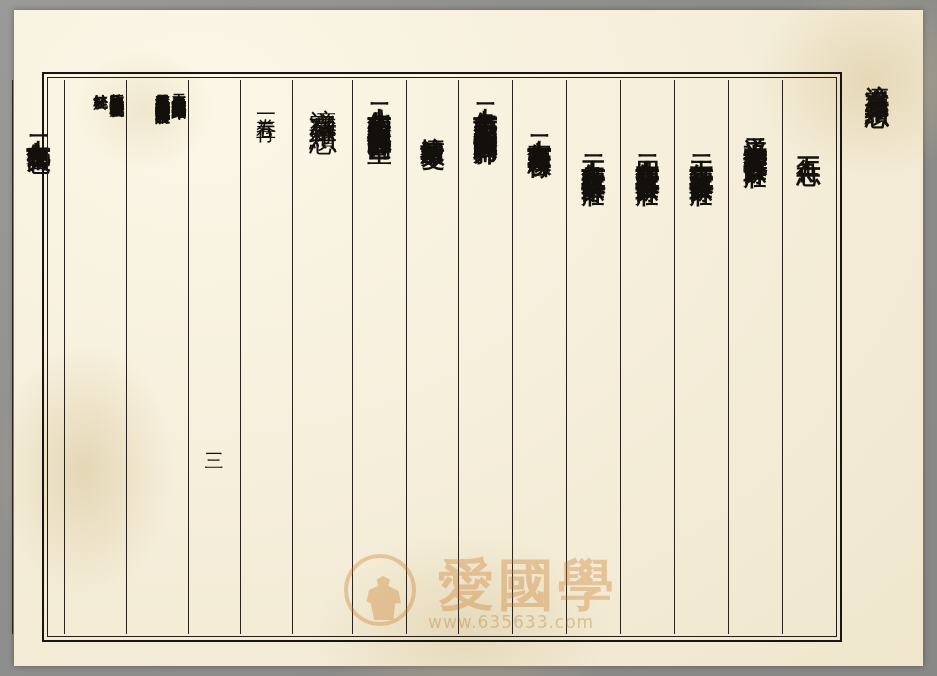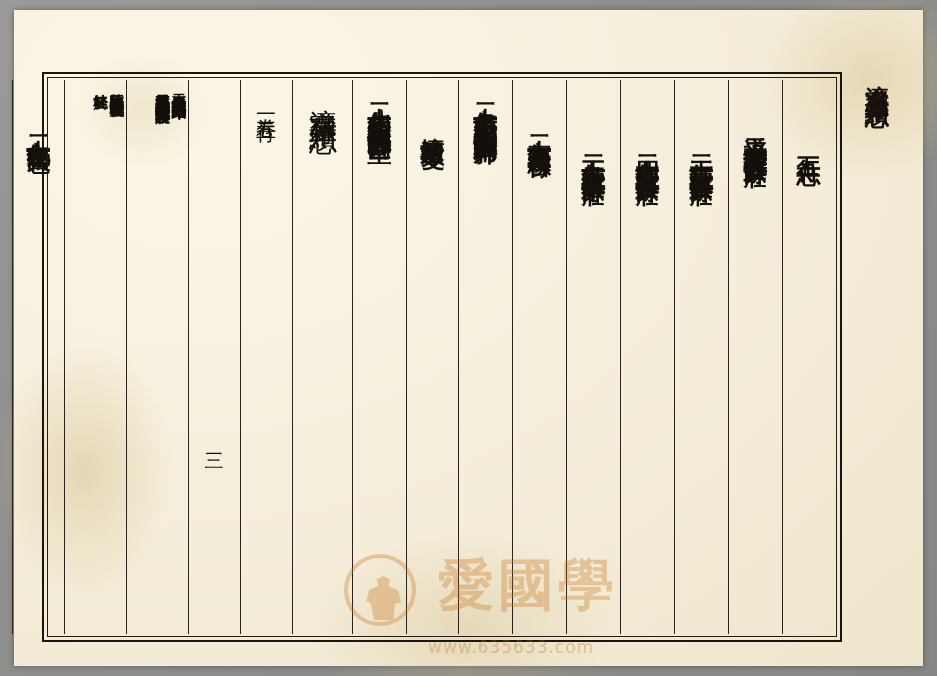--- a/index.html
+++ b/index.html
@@ -172,21 +172,21 @@
     font-family: "DejaVu Serif", serif;
     font-size: 56px;
     font-weight: 700;
     color: #c8751f;
     letter-spacing: 4px;
     line-height: 1;
     white-space: pre;
   }
   #wm-url {
     position: absolute;
-    left: 84px; top: 87px;
+    left: 84px; top: 62px;
     font-family: "DejaVu Sans", sans-serif;
     font-size: 17px;
     color: #b0701f;
     letter-spacing: 1px;
   }
 </style>
 </head>
 <body>
 
 <div id="scan">

